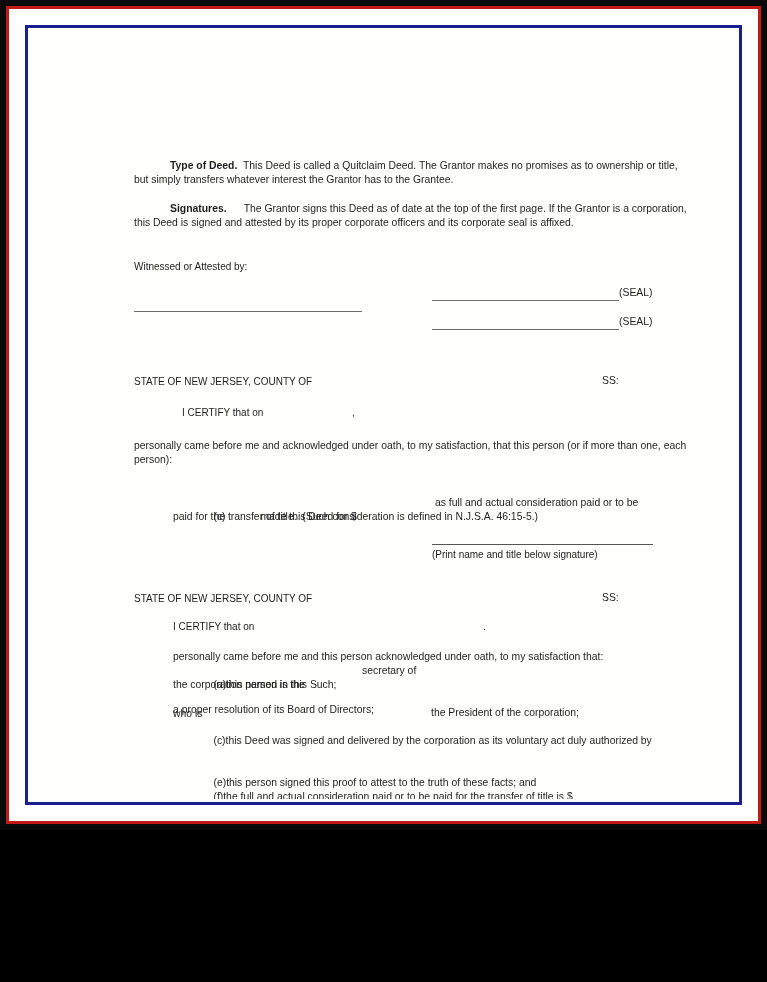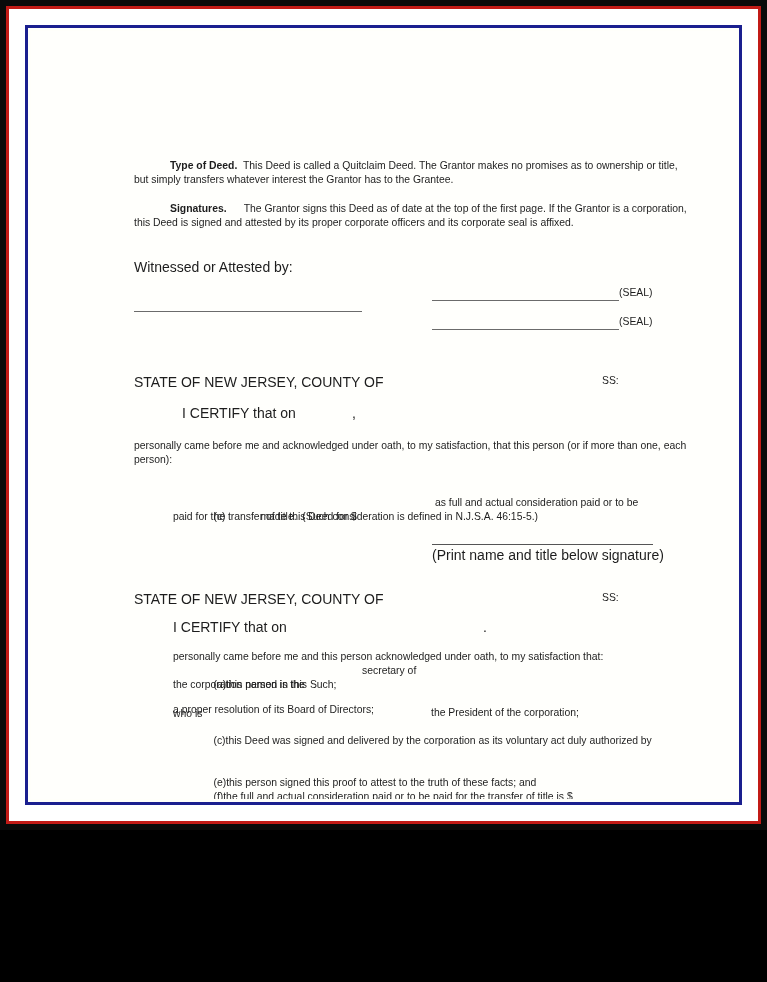--- a/index.html
+++ b/index.html
@@ -57,21 +57,21 @@
   
   #doc {
     position: absolute;
     left: 0; top: 0;
     width: 100%;
     height: 100%;
     color: #1a1a1a;
   }
   .tblock {
     position: absolute;
-    font-size: 14px;
+    font-size: 10px;
     line-height: 14.3px;
     color: #1d1d1d;
     white-space: pre-wrap;
   }
   .para {
     position: absolute;
     font-size: 10.4px;
     line-height: 14.3px;
     text-align: left;
     color: #1d1d1d;

